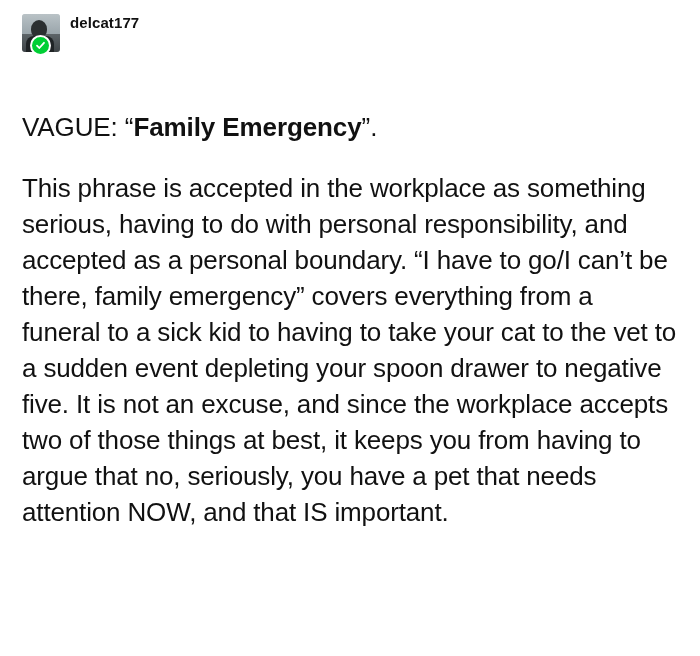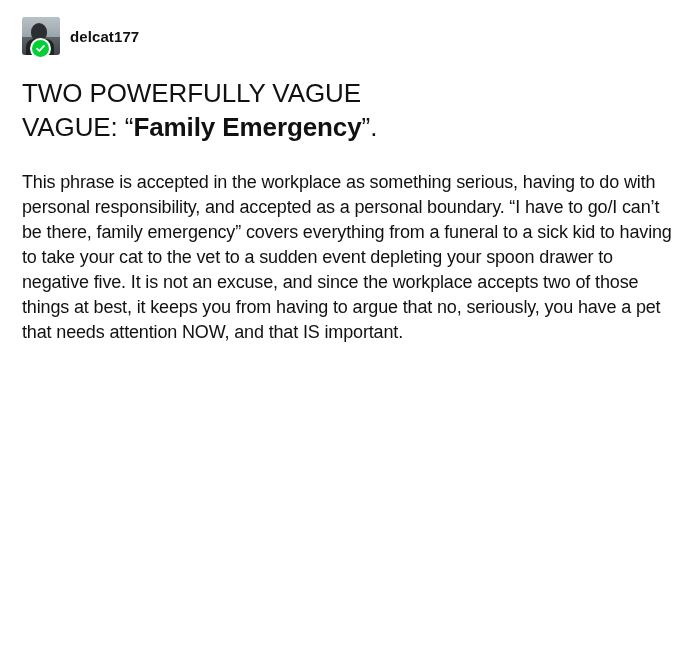--- a/index.html
+++ b/index.html
@@ -16,21 +16,21 @@
   }
   .post {
     width: 700px;
     height: 656px;
     box-sizing: border-box;
     padding: 14px 22px 0 22px;
     background: #ffffff;
   }
   .post-header {
     display: flex;
-    align-items: center;
+    align-items: flex-start;
     gap: 10px;
     height: 44px;
   }
   .avatar-wrap {
     position: relative;
     width: 38px;
     height: 38px;
     flex: 0 0 38px;
   }
   .avatar {
@@ -93,21 +93,21 @@
     line-height: 1.31;
     color: #111111;
     margin: 0 0 26px 0;
     font-weight: normal;
     letter-spacing: -0.1px;
   }
   .headline b {
     font-weight: bold;
   }
   .paragraph {
-    font-size: 18px;
+    font-size: 26px;
     line-height: 1.385;
     color: #111111;
     margin: 0;
     letter-spacing: -0.15px;
   }
 </style>
 </head>
 <body>
 
 <div class="post">
@@ -124,19 +124,19 @@
         <svg width="11" height="11" viewBox="0 0 11 11" aria-hidden="true">
           <path d="M2 5.6 L4.3 8 L9 2.8" fill="none" stroke="#ffffff" stroke-width="1.8" stroke-linecap="round" stroke-linejoin="round"></path>
         </svg>
       </div>
     </div>
     <div class="username">delcat177</div>
   </div>
 
   <div class="post-body">
     <div class="headline">
-      <span>TWO POWERFULLY VAGUE</span><br>
+      <br>
       <span>VAGUE: “</span><b>Family Emergency</b><span>”.</span>
     </div>
     <p class="paragraph">This phrase is accepted in the workplace as something serious, having to do with personal responsibility, and accepted as a personal boundary.  “I have to go/I can’t be there, family emergency” covers everything from a funeral to a sick kid to having to take your cat to the vet to a sudden event depleting your spoon drawer to negative five.  It is not an excuse, and since the workplace accepts two of those things at best, it keeps you from having to argue that no, seriously, you have a pet that needs attention NOW, and that IS important.</p>
   </div>
 
 </div>
 
 </body></html>

